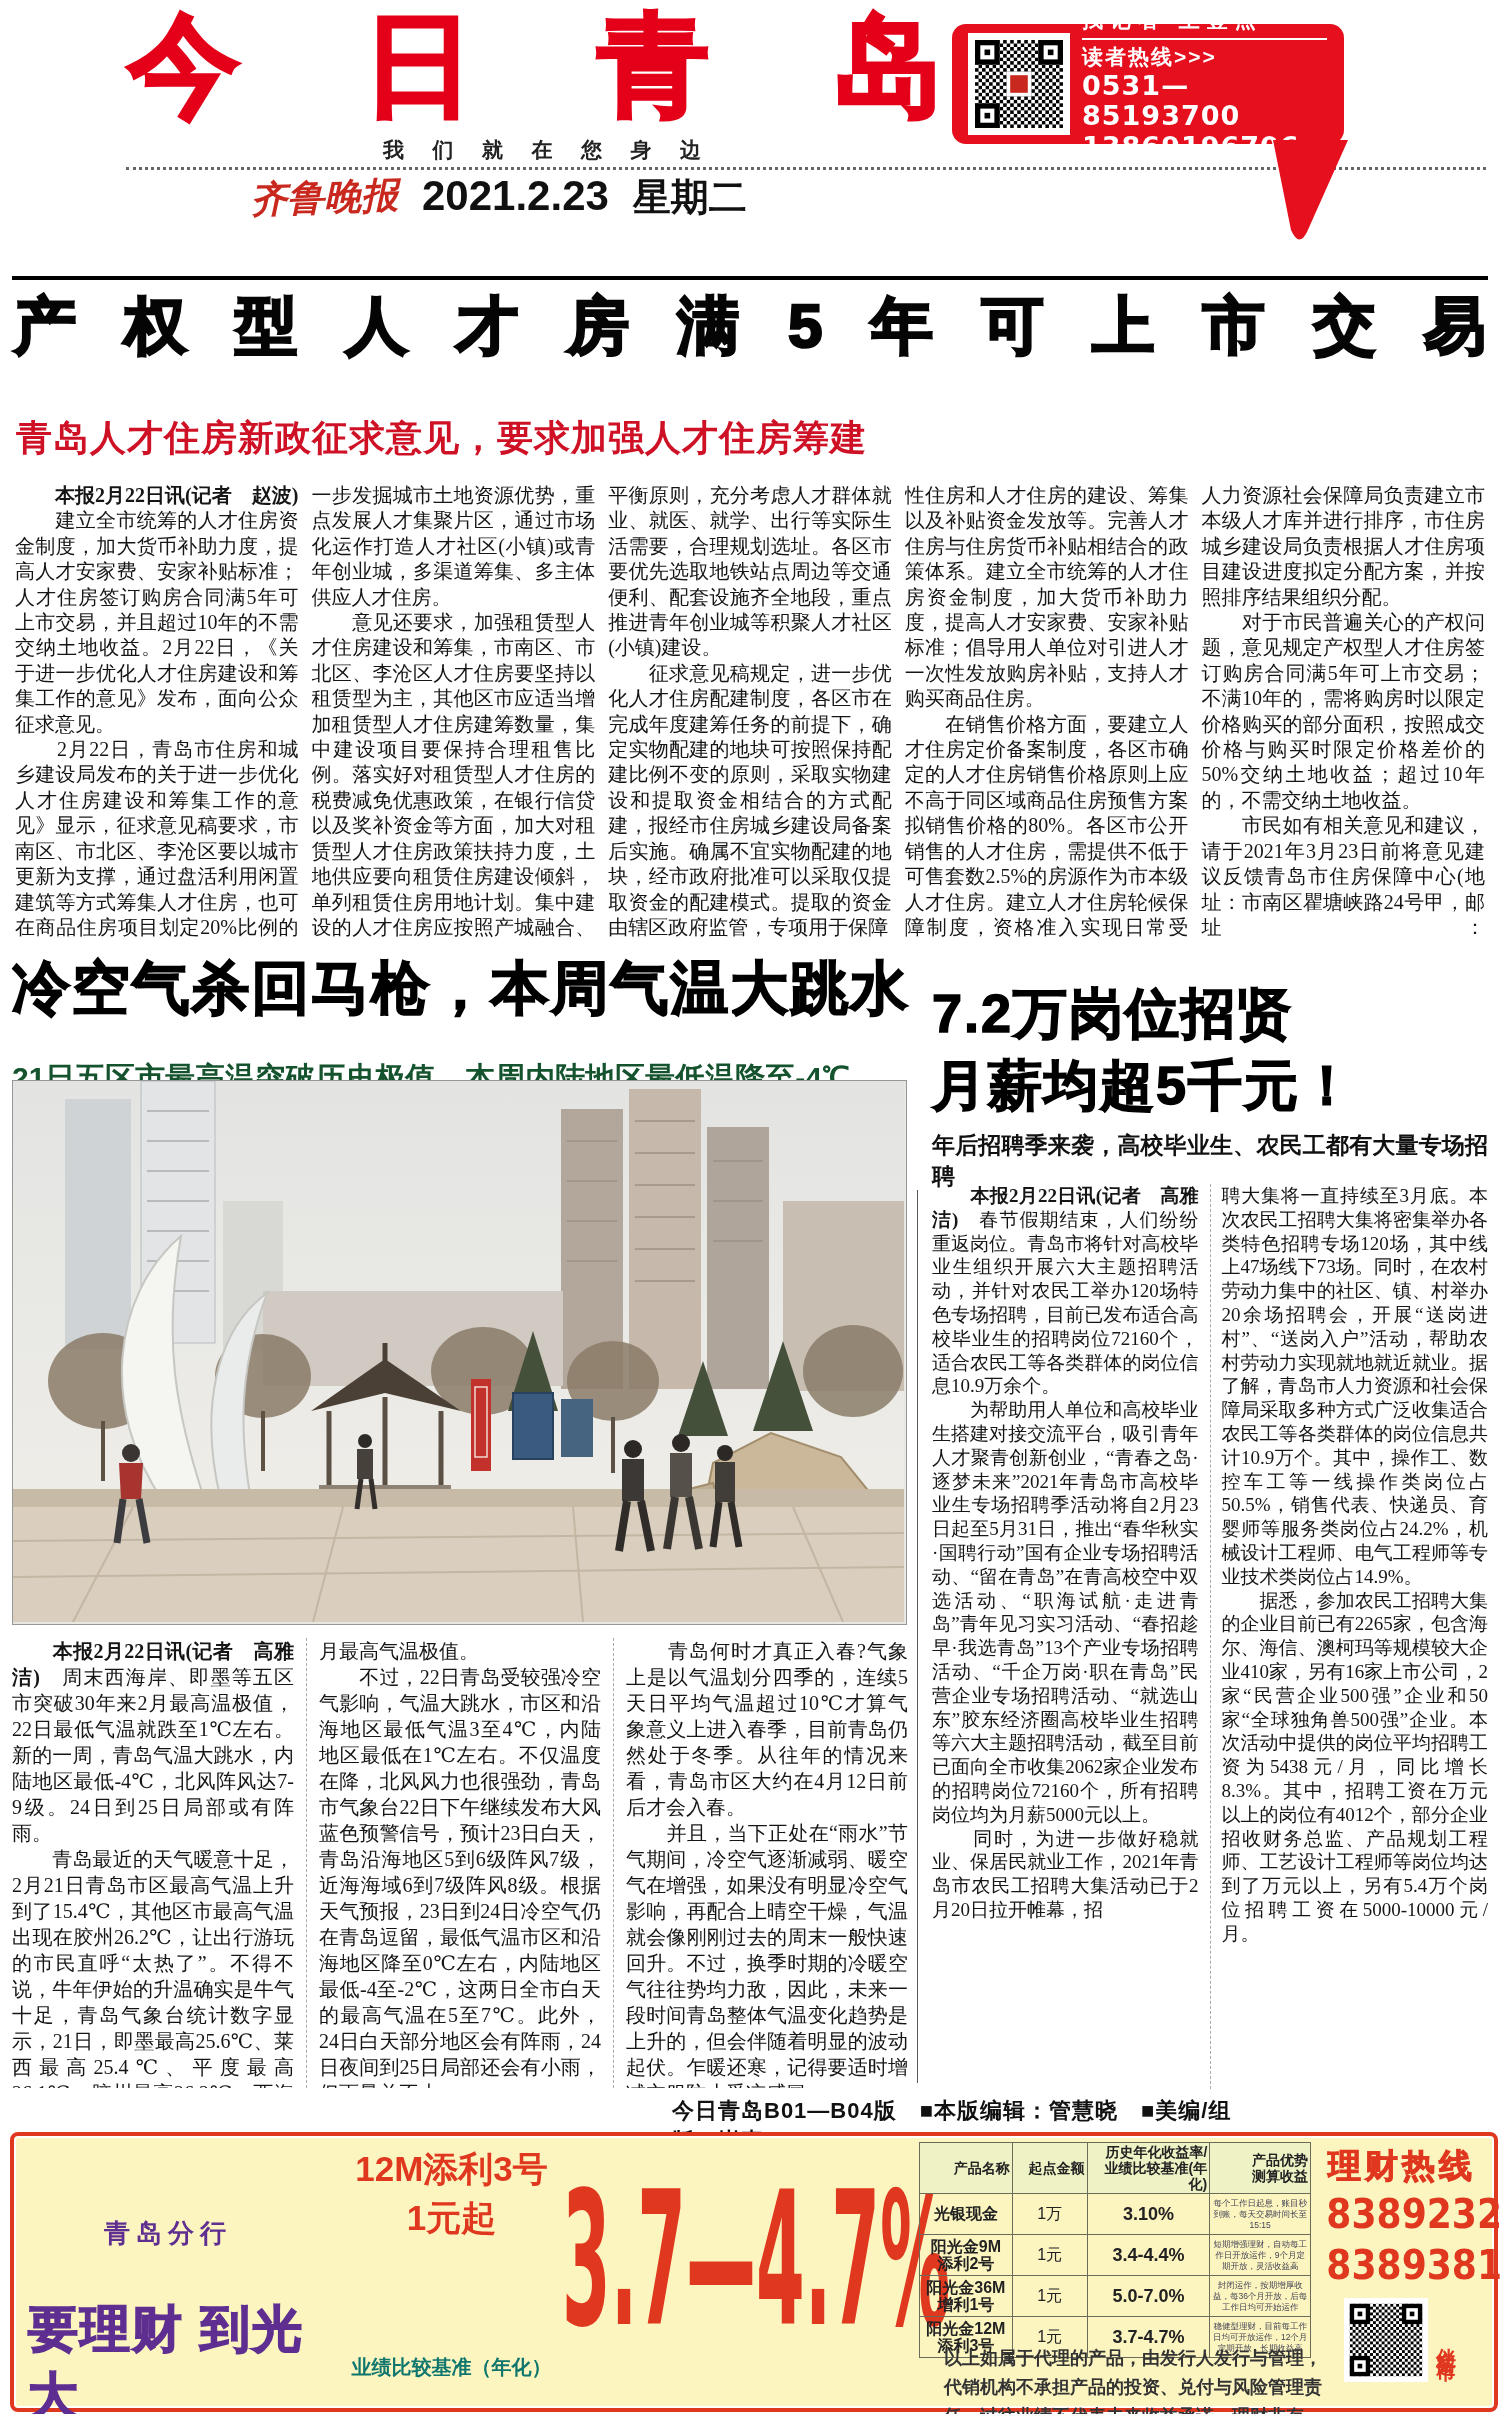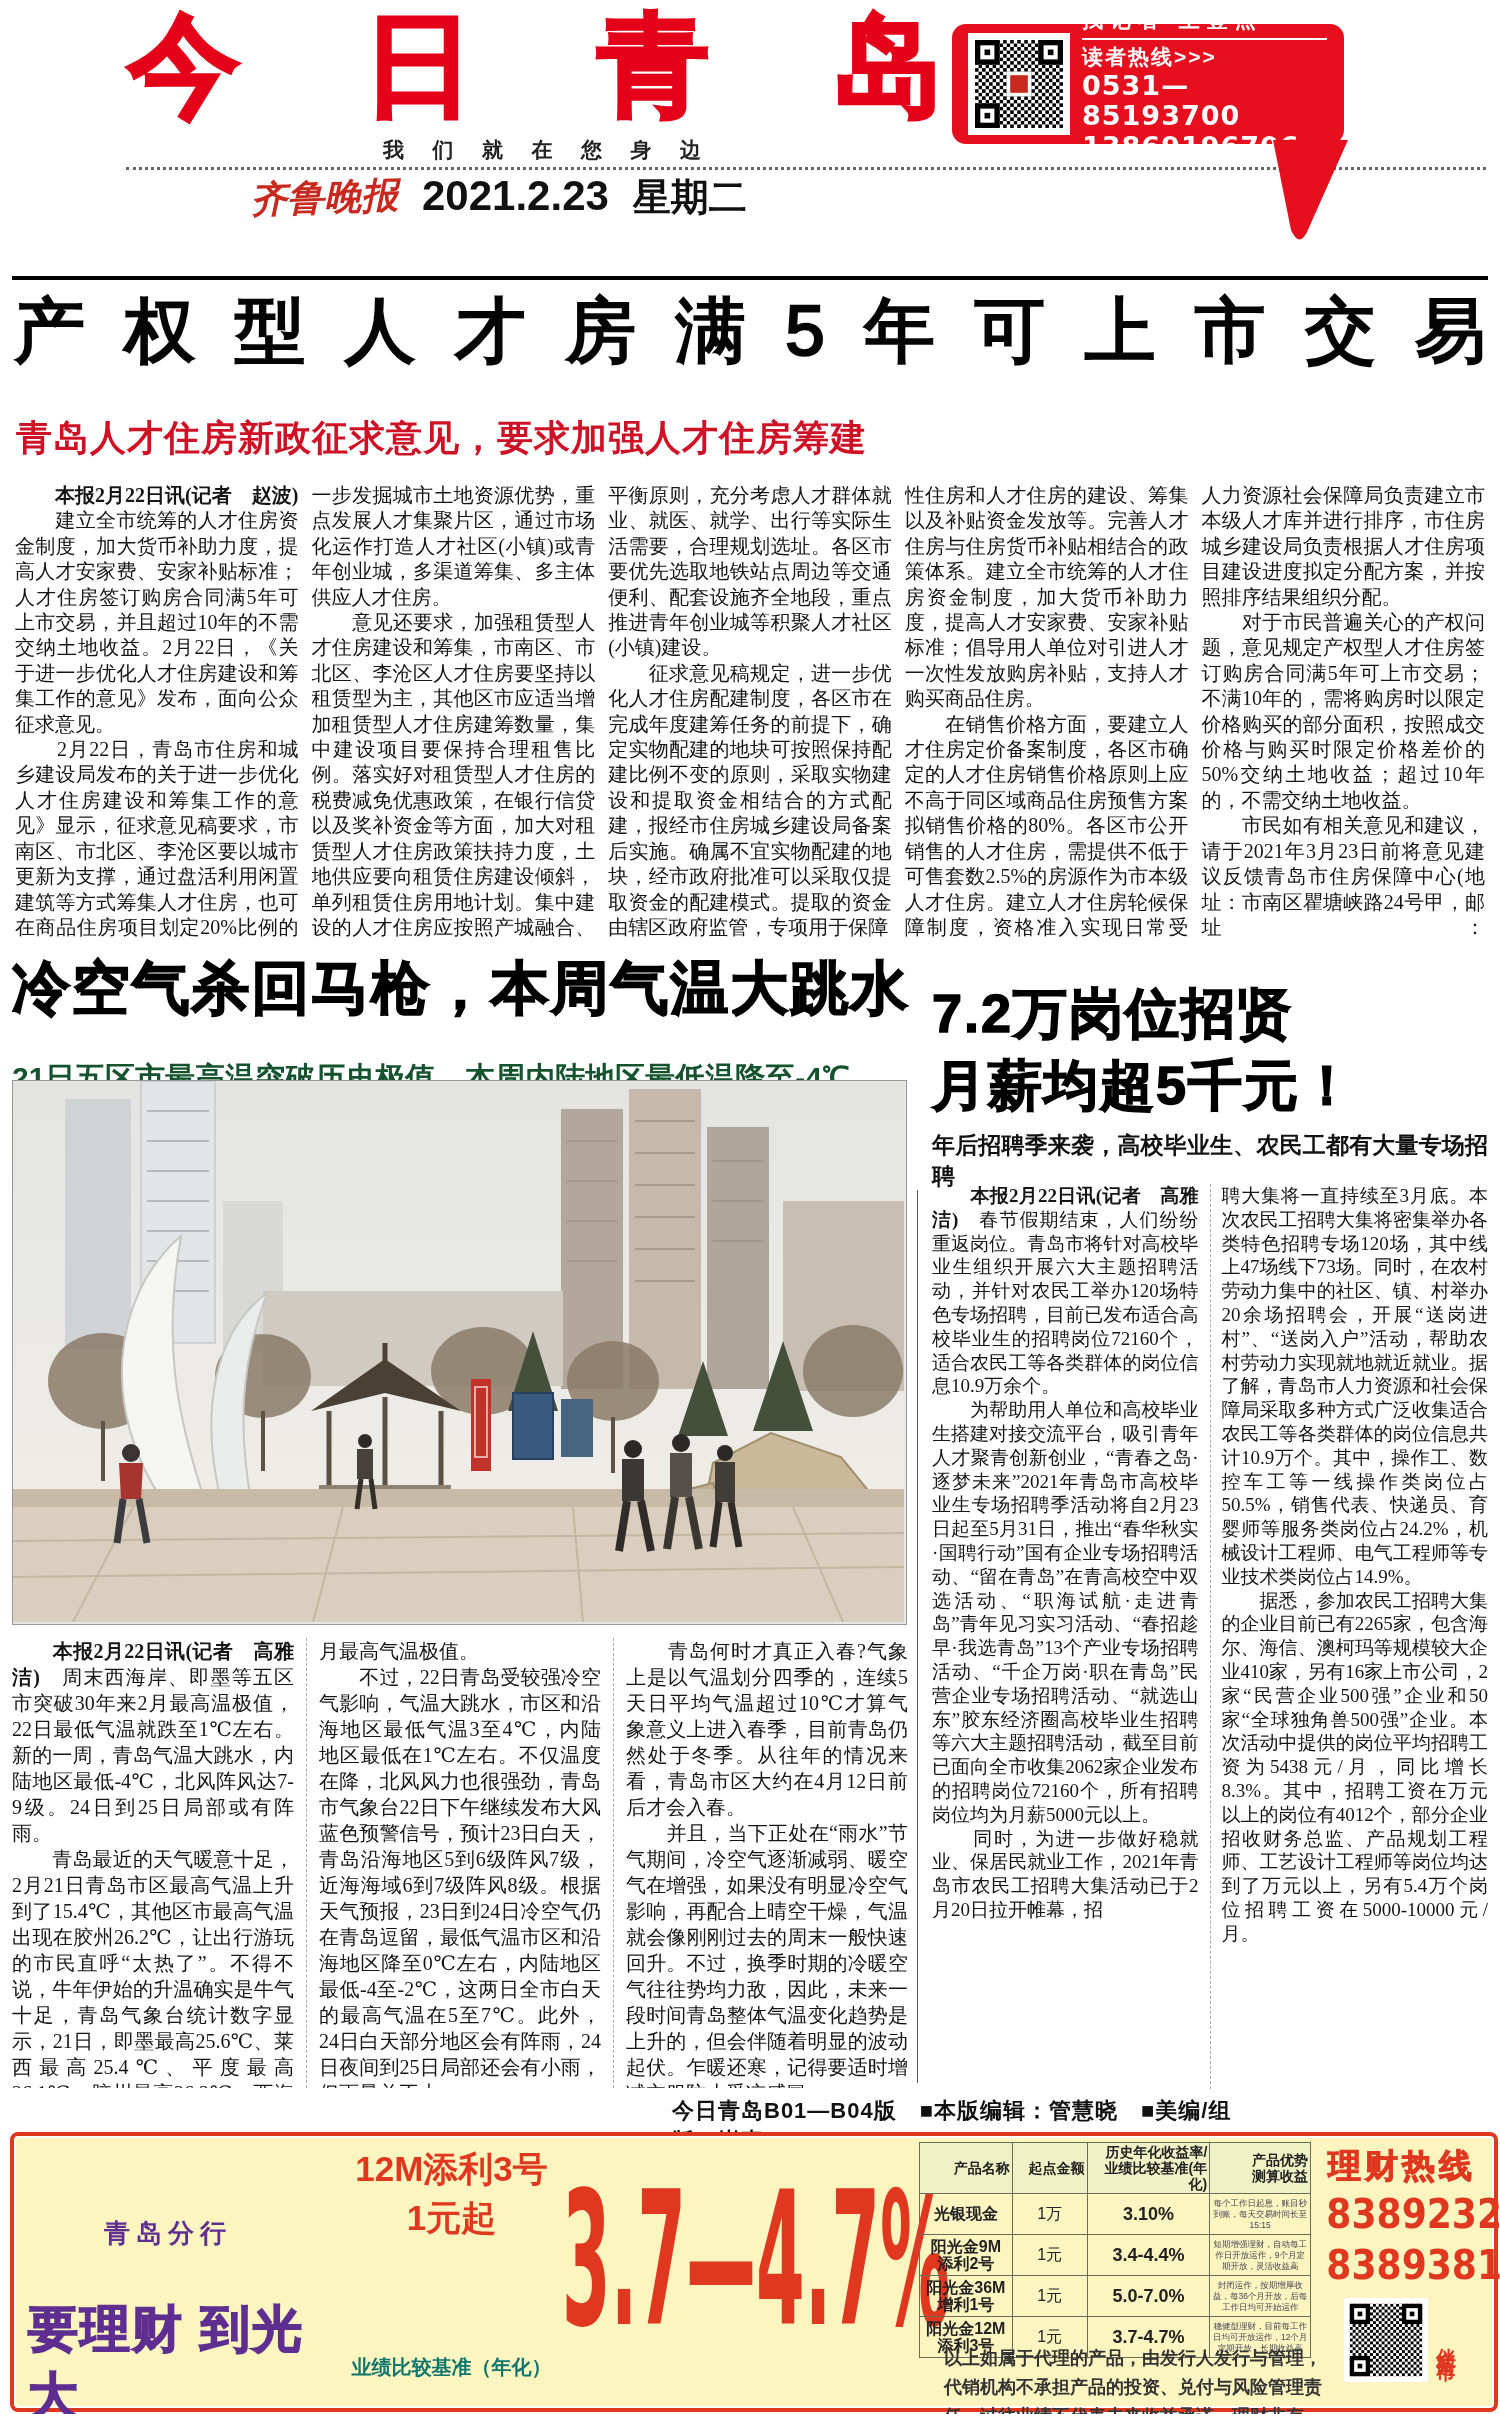--- a/index.html
+++ b/index.html
@@ -23,21 +23,21 @@
   .qrwrap{width:102px;height:102px;background:#fff;margin-left:10px;flex:0 0 auto;}
   .ibx-col{margin-left:12px;color:#fff;font-family:"Liberation Sans",sans-serif;width:256px;}
   .ibx-l1{font-size:21px;font-weight:700;letter-spacing:7px;white-space:nowrap;}
   .ibx-hr{border:none;border-top:2px solid #fff;margin:4px 0 3px 0;width:245px;}
   .ibx-l2{font-size:21px;font-weight:700;letter-spacing:2px;}
   .ibx-ph{font-size:27px;font-family:"DejaVu Sans",sans-serif;font-weight:700;letter-spacing:1px;line-height:1.12;}
   .tail{left:1245px;top:140px;}
   .black-rule{left:12px;top:276px;width:1476px;height:4px;background:#000;}
   
   .headline{left:14px;top:290px;width:1472px;font-family:"Liberation Sans",sans-serif;
-        font-size:71px;font-weight:400;color:#050505;-webkit-text-stroke:2.5px #050505;
+        font-size:62px;font-weight:700;color:#050505;-webkit-text-stroke:2.5px #050505;
         text-align:justify;text-align-last:justify;line-height:1.15;}
   .subhead{left:16px;top:414px;font-family:"Liberation Sans",sans-serif;font-size:36px;
         font-weight:700;color:#cf1126;letter-spacing:1px;}
   .mcols{left:15px;top:483px;width:1470px;height:458px;display:flex;gap:13px;}
   .col{flex:1;font-size:20px;line-height:25.4px;text-align:justify;color:#151515;
         overflow:hidden;}
   .col span{white-space:pre-line;}
   .byline-block{display:block;font-weight:700;white-space:pre-line;}
   .byline-inline{font-weight:700;}
   

